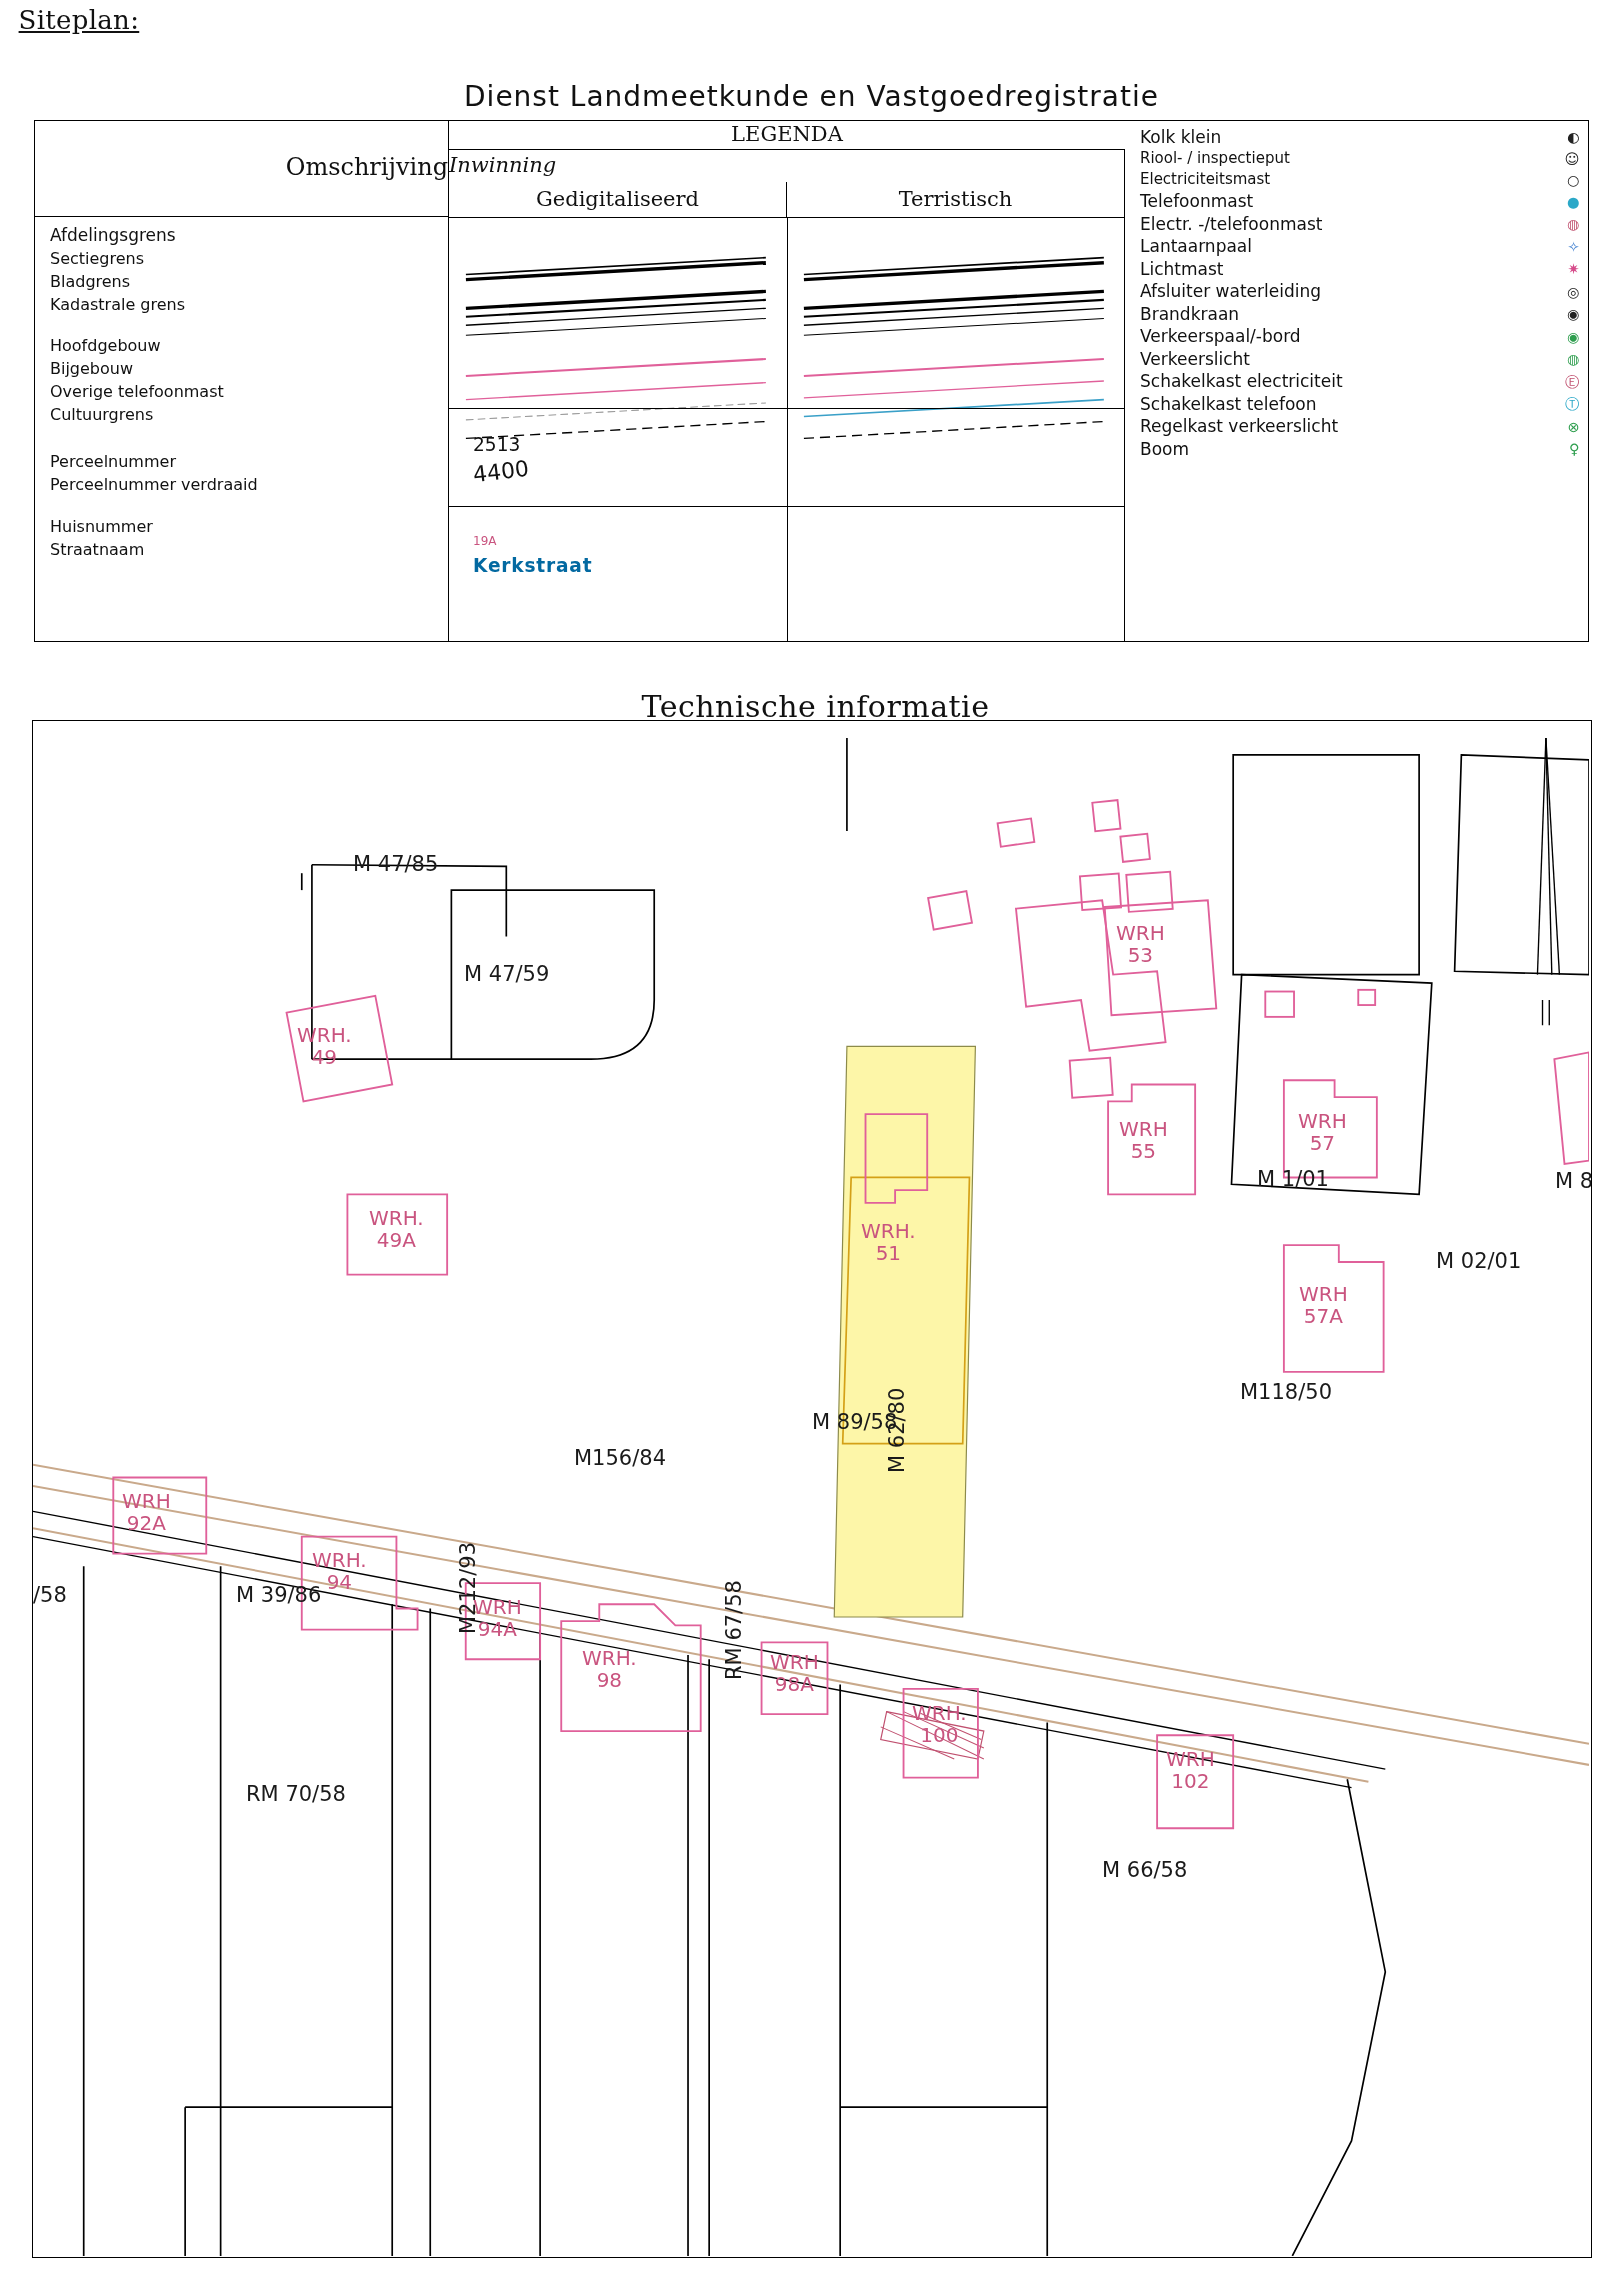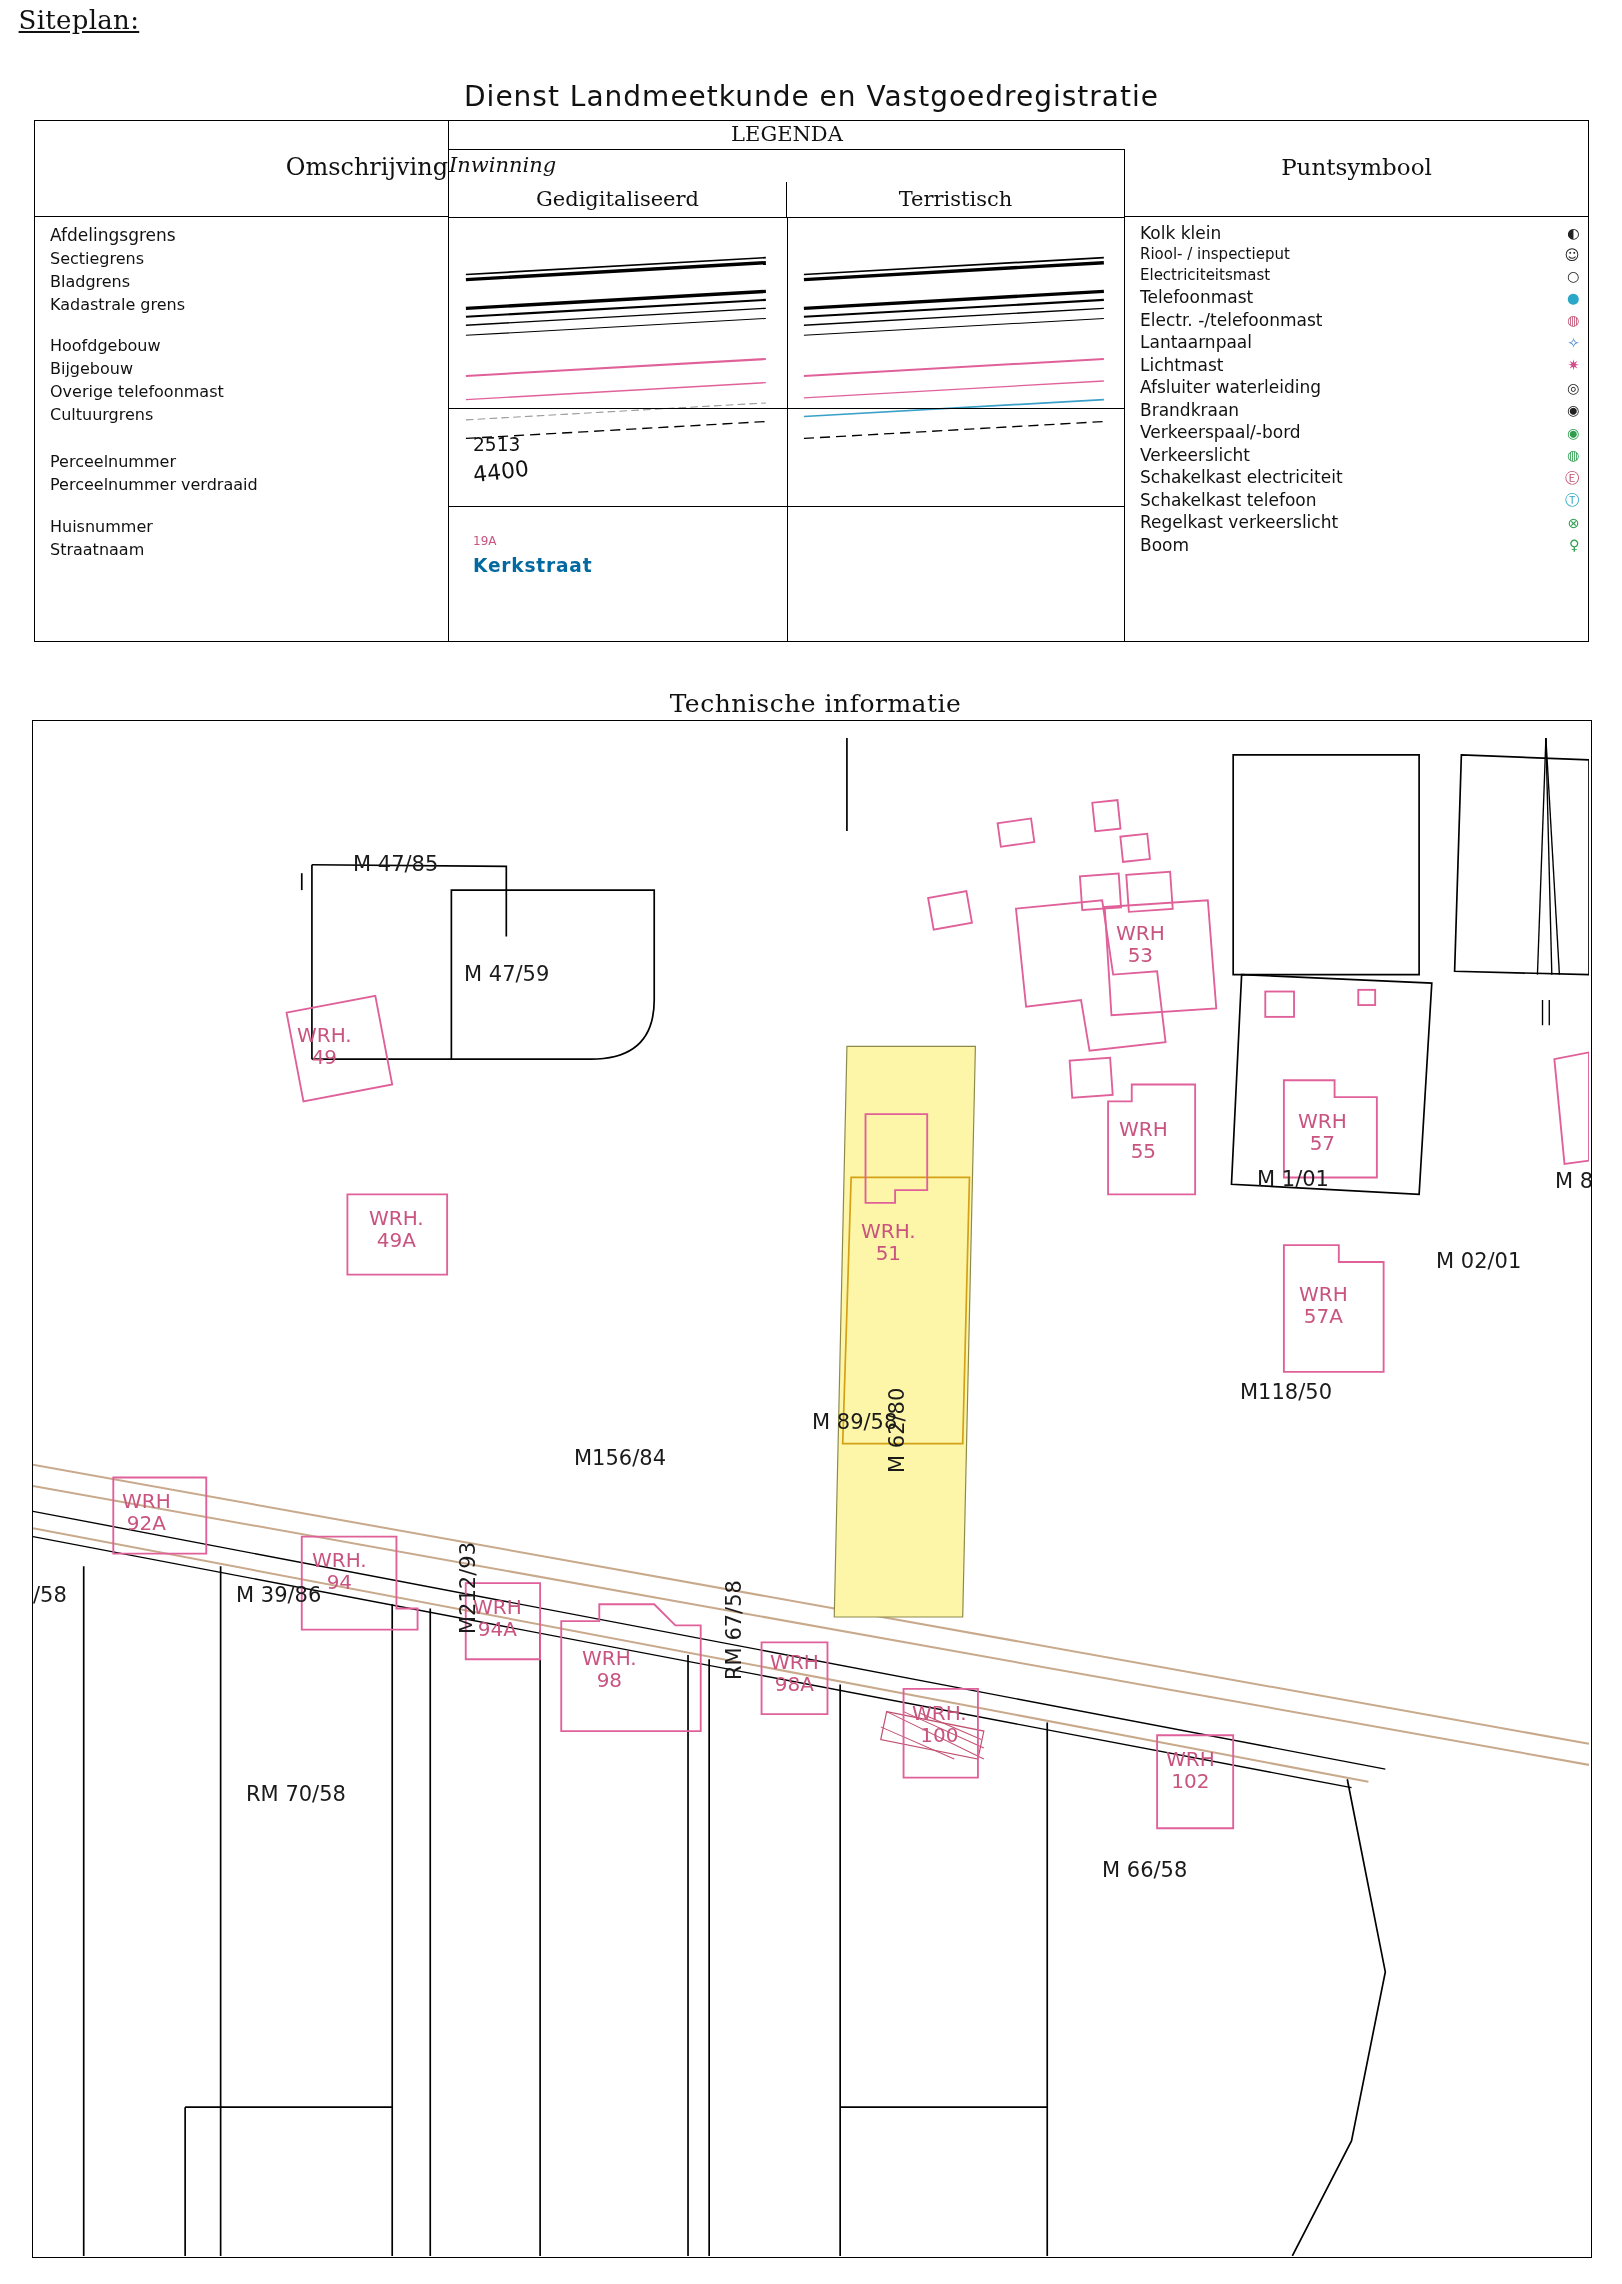--- a/index.html
+++ b/index.html
@@ -187,21 +187,21 @@
     font-family: "DejaVu Sans", sans-serif;
   }
 
   
   .tech-info {
     position: absolute;
     left: 8px;
     right: 0;
     top: 689px;
     text-align: center;
-    font-size: 25px;
+    font-size: 30px;
     font-family: "DejaVu Serif", serif;
     letter-spacing: 0.5px;
   }
 
   
   .map-frame {
     position: absolute;
     left: 32px;
     top: 720px;
     width: 1560px;
@@ -310,21 +310,20 @@
         <div class="hr-section hr-a" style="width:676px;"></div>
         <div class="hr-section hr-b" style="width:676px;"></div>
 
         <div class="num-sample" style="left:24px; top:313px; font-size:18.6px;">2513</div>
         <div class="num-sample" style="left:24px; top:338px; font-size:22px; transform:rotate(-7deg);">4400</div>
         <div class="num-sample" style="left:24px; top:413px; font-size:12px; color:#c9547f;">19A</div>
         <div class="num-sample" style="left:24px; top:434px; font-size:18.6px; color:#0369a1; font-weight:bold; letter-spacing:0.8px;">Kerkstraat</div>
       </div>
 
       <div class="col-punt">
-        <div class="punt-head">Puntsymbool</div>
         <div class="punt-list">
           <div class="prow">
             <span>Kolk klein</span>
             <span class="sym">◐</span>
           </div>
           <div class="prow small">
             <span>Riool- / inspectieput</span>
             <span class="sym">☺</span>
           </div>
           <div class="prow small">

